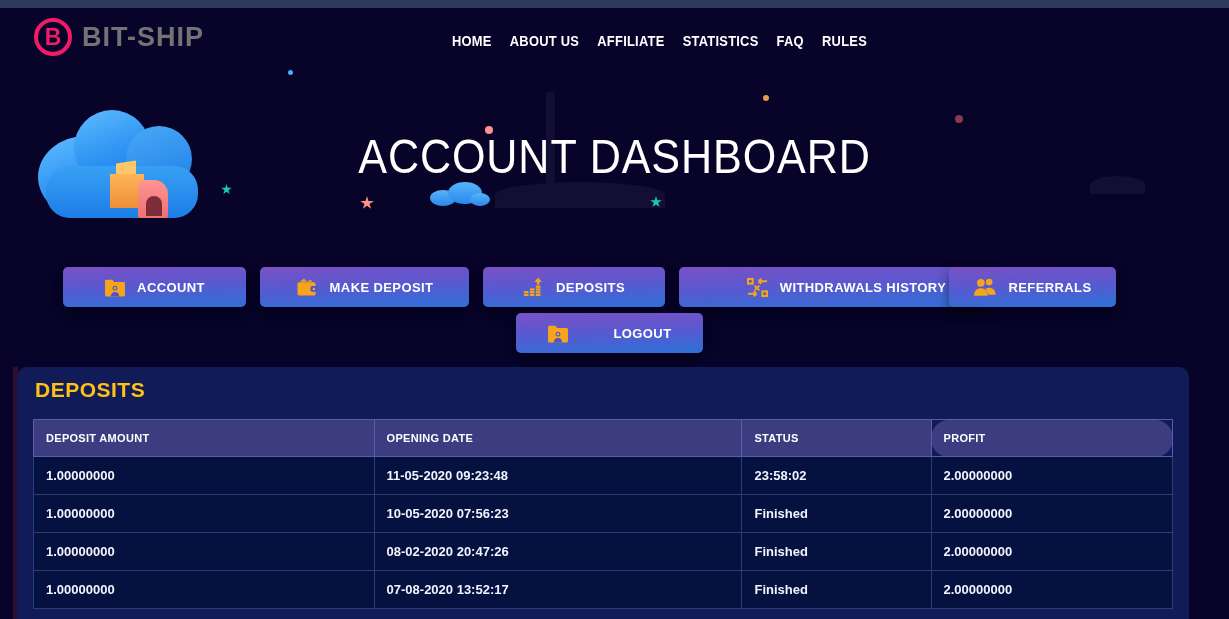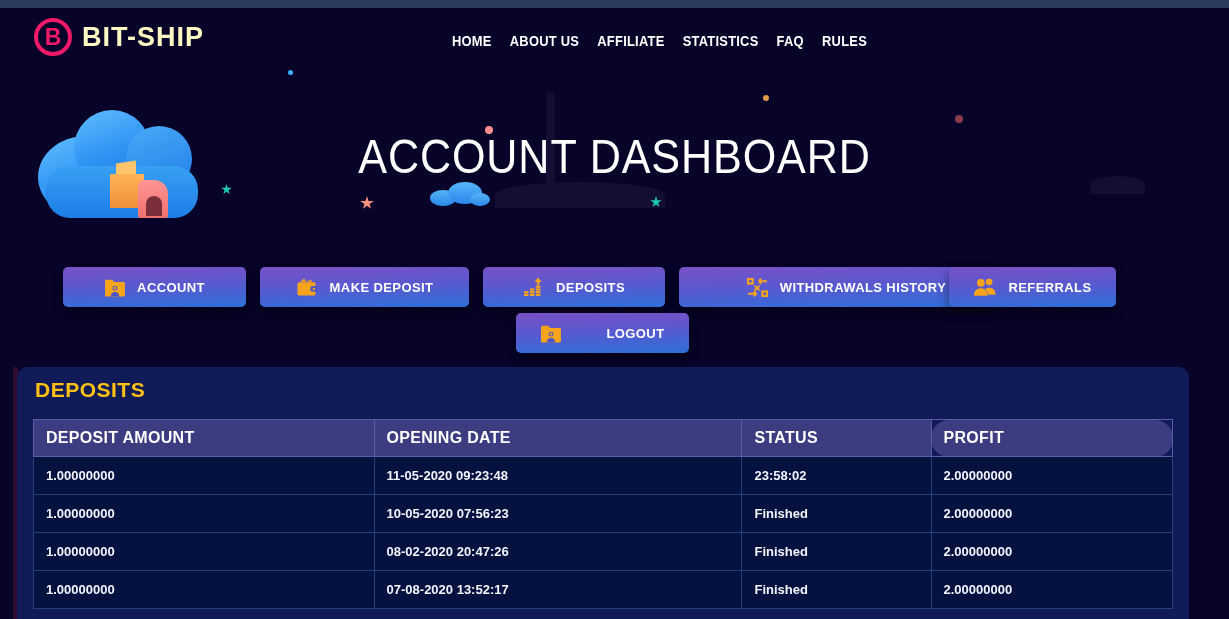--- a/index.html
+++ b/index.html
@@ -22,21 +22,21 @@
   }
   .top-strip{position:absolute;top:0;left:0;width:100%;height:8px;background:#2c3a5c;}
   
   .site-header{position:absolute;top:8px;left:0;width:100%;height:62px;}
   .logo{position:absolute;left:34px;top:10px;display:flex;align-items:center;gap:10px;cursor:pointer;}
   .logo-mark{
     width:38px;height:38px;border:4px solid var(--accent-pink);border-radius:50%;
     display:flex;align-items:center;justify-content:center;
     color:var(--accent-pink);font-weight:bold;font-size:23px;line-height:1;
   }
-  .logo-text{font-size:27px;font-weight:bold;letter-spacing:1px;color:#fef9c3;}
+  .logo-text{font-size:27px;font-weight:bold;letter-spacing:1px;color:#737373;}
   .main-nav{
     position:absolute;left:452px;top:24px;display:flex;gap:21px;
     transform:scaleX(.86);transform-origin:left center;
   }
   .main-nav a{
     color:#fff;text-decoration:none;font-size:15px;font-weight:bold;letter-spacing:.3px;white-space:nowrap;
   }
   
   .hero-title{
     position:absolute;top:128px;left:0;width:100%;text-align:center;
@@ -84,38 +84,38 @@
     box-shadow:0 5px 12px rgba(0,0,0,.45);
     display:flex;align-items:center;justify-content:center;gap:11px;
     color:#fff;font-family:"Liberation Sans",sans-serif;font-size:13px;font-weight:bold;letter-spacing:.4px;margin-top:36px;
   }
   .btn svg{flex:0 0 auto;}
   .btn-account{left:63px;top:231px;width:183px;}
   .btn-make-deposit{left:260px;top:231px;width:209px;}
   .btn-deposits{left:483px;top:231px;width:182px;}
   .btn-withdrawals{left:679px;top:231px;width:313px;padding-left:21px;}
   .btn-referrals{left:949px;top:231px;width:167px;}
-  .btn-logout{left:516px;top:277px;width:173px;gap:44px;}
+  .btn-logout{left:516px;top:277px;width:187px;gap:44px;}
   
   .maroon-strip{position:absolute;left:13px;top:367px;width:5px;height:252px;background:#310c30;}
   .panel{
     position:absolute;left:17px;top:367px;width:1172px;height:252px;
     background:var(--panel-bg);border-radius:10px 10px 0 0;
   }
   .panel-title{
     position:absolute;left:18px;top:11px;
     color:var(--accent-yellow);font-size:21px;font-weight:bold;letter-spacing:.5px;
   }
   table.deposits{
     position:absolute;left:16px;top:52px;width:1140px;
     border-collapse:collapse;table-layout:fixed;
   }
   table.deposits th{
     background:var(--thead-bg);height:37px;text-align:left;padding:0 12px;
-    font-size:16px;font-weight:bold;color:#fff;letter-spacing:.3px;
+    font-size:11px;font-weight:bold;color:#fff;letter-spacing:.3px;
     border-right:1px solid #5c5ca8;border-top:1px solid #5c5ca8;border-bottom:1px solid #5c5ca8;
   }
   table.deposits th:first-child{border-left:1px solid #5c5ca8;}
   table.deposits th:last-child{border-right:1px solid #5c5ca8;border-radius:18px;}
   table.deposits td{
     background:var(--row-bg);height:38px;padding:0 12px;
     font-size:13px;font-weight:bold;color:#f2f4ff;
     border:1px solid #24407c;
   }
   table.deposits col.c1{width:29.9%;}

